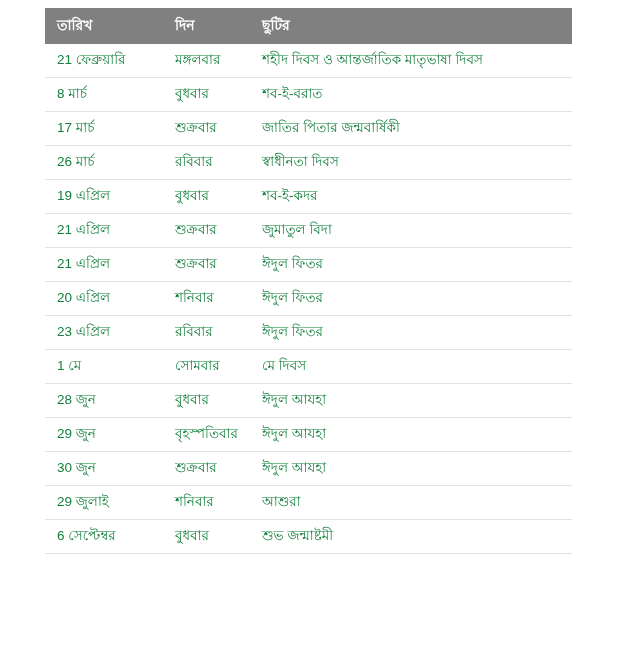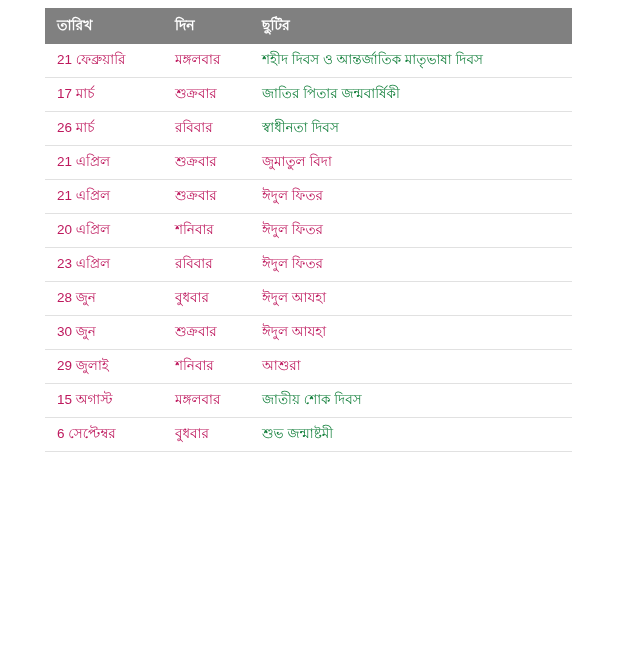--- a/index.html
+++ b/index.html
@@ -35,21 +35,21 @@
     font-size: 14px;
     font-weight: bold;
     text-align: left;
     padding: 6px 6px 6px 12px;
     height: 17px;
     vertical-align: middle;
     white-space: nowrap;
   }
   table.holiday-table tbody td {
     font-size: 13.5px;
-    color: #be185d;
+    color: #15803d;
     text-align: left;
     padding: 5px 6px 5px 12px;
     height: 17px;
     vertical-align: middle;
     border-bottom: 1px solid #e1e1e1;
     white-space: nowrap;
     overflow: hidden;
   }
   table.holiday-table tbody td.red {
     color: #15803d;
@@ -74,28 +74,38 @@
         </tr>
       </thead>
       <tbody id="holiday-tbody">
 
       <tr>
             <td>21 ফেব্রুয়ারি</td>
             <td>মঙ্গলবার</td>
             <td class="red">শহীদ দিবস ও আন্তর্জাতিক মাতৃভাষা দিবস</td>
           </tr>
           <tr>
+            <td>8 মার্চ</td>
+            <td>বুধবার</td>
+            <td>শব-ই-বরাত</td>
+          </tr>
+          <tr>
             <td>17 মার্চ</td>
             <td>শুক্রবার</td>
             <td class="red">জাতির পিতার জন্মবার্ষিকী</td>
           </tr>
           <tr>
             <td>26 মার্চ</td>
             <td>রবিবার</td>
             <td class="red">স্বাধীনতা দিবস</td>
+          </tr>
+          <tr>
+            <td>19 এপ্রিল</td>
+            <td>বুধবার</td>
+            <td>শব-ই-কদর</td>
           </tr>
           <tr>
             <td>21 এপ্রিল</td>
             <td>শুক্রবার</td>
             <td>জুমাতুল বিদা</td>
           </tr>
           <tr>
             <td>21 এপ্রিল</td>
             <td>শুক্রবার</td>
             <td>ঈদুল ফিতর</td>
@@ -104,40 +114,45 @@
             <td>20 এপ্রিল</td>
             <td>শনিবার</td>
             <td>ঈদুল ফিতর</td>
           </tr>
           <tr>
             <td>23 এপ্রিল</td>
             <td>রবিবার</td>
             <td>ঈদুল ফিতর</td>
           </tr>
           <tr>
+            <td>1 মে</td>
+            <td>সোমবার</td>
+            <td>মে দিবস</td>
+          </tr>
+          <tr>
             <td>28 জুন</td>
             <td>বুধবার</td>
+            <td>ঈদুল আযহা</td>
+          </tr>
+          <tr>
+            <td>29 জুন</td>
+            <td>বৃহস্পতিবার</td>
             <td>ঈদুল আযহা</td>
           </tr>
           <tr>
             <td>30 জুন</td>
             <td>শুক্রবার</td>
             <td>ঈদুল আযহা</td>
           </tr>
           <tr>
             <td>29 জুলাই</td>
             <td>শনিবার</td>
             <td>আশুরা</td>
           </tr>
           <tr>
-            <td>15 অগাস্ট</td>
-            <td>মঙ্গলবার</td>
-            <td class="red">জাতীয় শোক দিবস</td>
-          </tr>
-          <tr>
             <td>6 সেপ্টেম্বর</td>
             <td>বুধবার</td>
             <td class="red">শুভ জন্মাষ্টমী</td>
           </tr>
         </tbody>
     </table>
   </div>
 </div>
 
 </body></html>

